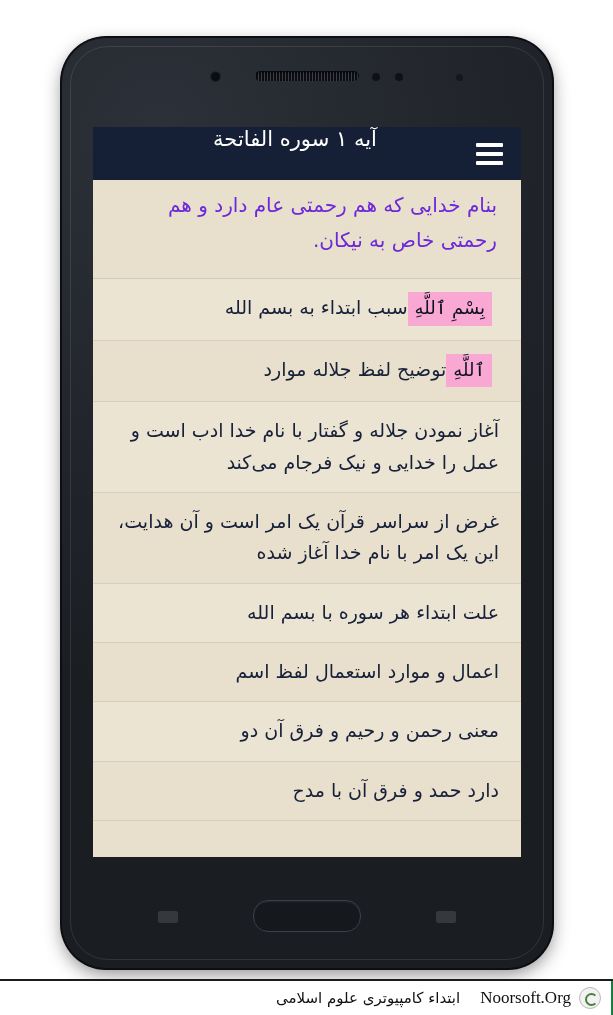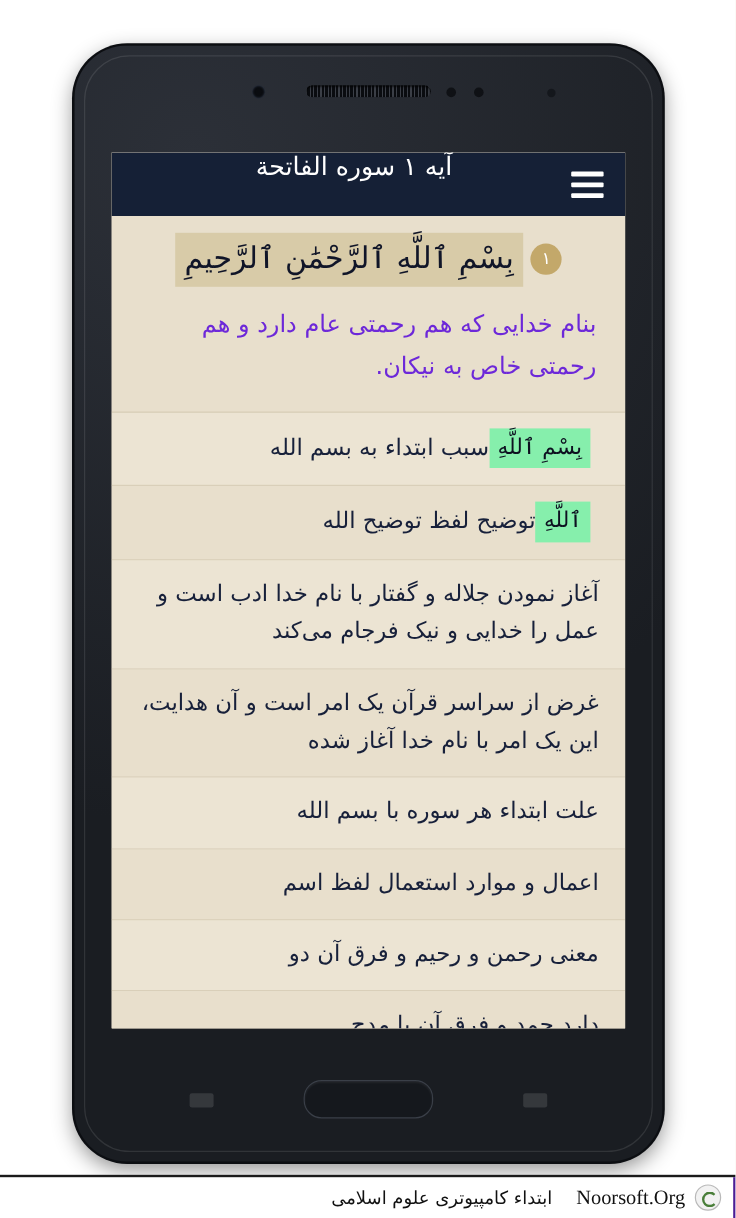--- a/index.html
+++ b/index.html
@@ -202,21 +202,21 @@
     line-height: 1.65;
     font-family: "DejaVu Sans", sans-serif;
     background: #e8dfcc;
     cursor: pointer;
   }
   .list-item.alt {
     background: #ece4d3;
   }
   .tag {
     display: inline-block;
-    background: #86efac;
+    background: #f9a8d4;
     color: #0d1020;
     font-size: 18px;
     padding: 1px 7px 3px 7px;
     margin-right: 7px;
     vertical-align: middle;
     font-family: "DejaVu Sans", sans-serif;
   }
 
   
   .home-btn {
@@ -254,21 +254,21 @@
     background: #ffffff;
     display: flex;
     align-items: center;
     box-sizing: border-box;
   }
   .footer-left {
     display: flex;
     align-items: center;
     height: 100%;
     padding: 0 10px 0 8px;
-    border-right: 2px solid #4c1d95;
+    border-right: 2px solid #15803d;
   }
   .footer-logo {
     width: 20px;
     height: 20px;
     border-radius: 50%;
     background: #f2f2f2;
     border: 1px solid #b9b9b9;
     margin-left: 8px;
     position: relative;
     flex: 0 0 auto;
@@ -316,34 +316,31 @@
       <div class="menu-btn">
         <span></span>
           <span></span>
           <span></span>
       </div>
       <div class="title-text">آیه ۱ سوره الفاتحة</div>
     </div>
 
     <div class="content">
 
-      <div class="ayah-row">
-        <span class="ayah-num">۱</span><span class="ayah-arabic">بِسْمِ ٱللَّهِ ٱلرَّحْمَٰنِ ٱلرَّحِيمِ</span>
-      </div>
 
       <div class="translation">بنام خدایی که هم رحمتی عام دارد و هم رحمتی خاص به نیکان.</div>
 
       <div class="list">
 
         <div class="list-item alt">
           <span class="tag">بِسْمِ ٱللَّهِ</span><span>سبب ابتداء به بسم الله</span>
         </div>
 
         <div class="list-item">
-          <span class="tag">ٱللَّهِ</span><span>توضیح لفظ توضیح الله</span>
+          <span class="tag">ٱللَّهِ</span><span>توضیح لفظ جلاله موارد</span>
         </div>
 
         <div class="list-item alt">
           <span>آغاز نمودن جلاله و گفتار با نام خدا ادب است و عمل را خدایی و نیک فرجام می‌کند</span>
         </div>
 
         <div class="list-item">
           <span>غرض از سراسر قرآن یک امر است و آن هدایت، این یک امر با نام خدا آغاز شده</span>
         </div>
 

